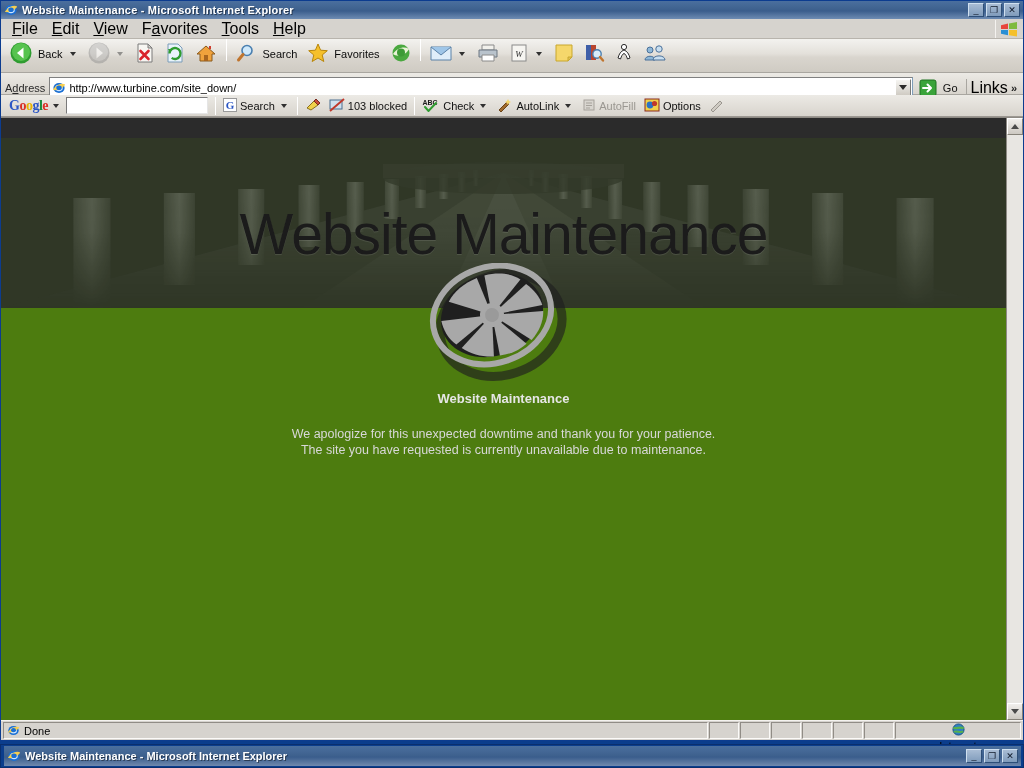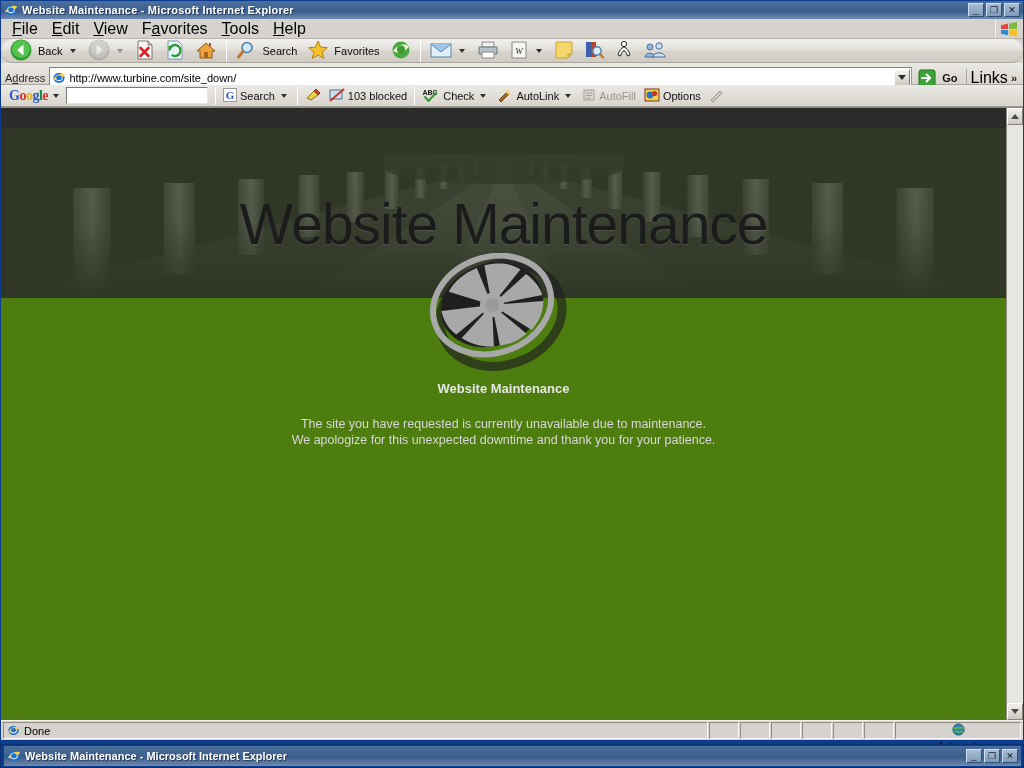--- a/index.html
+++ b/index.html
@@ -75,28 +75,26 @@
   .winflag-btn {
     position: absolute; right: 2px; top: 1px;
     width: 26px; height: 18px;
     background: #d6d3ce;
     border-left: 1px solid #f4f2ef;
     display: flex; align-items: center; justify-content: center;
   }
 
   
   .toolbar {
-    height: 24px;
+    height: 34px;
     background: linear-gradient(to bottom,#f3f2ef 0%,#e3e0da 45%,#d9d5ce 55%,#cfcbc3 100%);
     display: flex;
-    align-items: center;
     padding-left: 4px;
     border-bottom: 1px solid #a9a6a0;
     flex: 0 0 auto;
-    border-radius: 15px;
   }
   .tbtn {
     display: flex; align-items: center;
     height: 30px; padding: 0 3px;
     cursor: default; border: 1px solid transparent;
     gap: 3px;
   }
   .tbtn .lbl { font-size: 11px; color: #0a0a0a; padding: 0 2px; }
   .tbtn.disabled { opacity: .45; }
   .tb-sep { width: 1px; height: 22px; background: #a9a6a0; margin: 0 4px;
@@ -131,21 +129,21 @@
     white-space: nowrap; overflow: hidden;
     font-family: "Liberation Sans", sans-serif;
   }
   .addr-drop {
     width: 16px; height: 17px; margin-right: 1px;
     background: linear-gradient(to bottom,#f6f5f2,#cfcbc3);
     border: 1px solid #ffffff;
     border-right-color: #7a7a7a; border-bottom-color: #7a7a7a;
     display:flex; align-items:center; justify-content:center;
   }
-  .go-btn { display: flex; align-items: center; gap: 3px; padding: 0 6px 0 2px; cursor: default; font-weight: bold; }
+  .go-btn { display: flex; align-items: center; gap: 3px; padding: 0 6px 0 2px; cursor: default; }
   .links-btn { display: flex; align-items: center; gap: 3px; padding: 0 4px;
                border-left: 1px solid #a9a6a0; cursor: default; margin-left: 2px; }
   .links-btn .lbl { font-size: 16px; }
   .chev { font-size: 11px; font-weight: bold; color: #222; }
 
   
   .gbar {
     height: 22px;
     background: linear-gradient(to bottom,#eceae5,#d8d4cd);
     display: flex; align-items: center;
@@ -657,22 +655,22 @@
                 <circle cx="63" cy="52" r="7" fill="#9a9a9a"></circle>
               </g>
             </g>
           </svg>
         </span>
       </div>
 
       <div class="sub-title">Website Maintenance</div>
 
       <div class="body-copy">
+        <div>We apologize for this unexpected downtime and thank you for your patience.</div>
         <div>The site you have requested is currently unavailable due to maintenance.</div>
-        <div>We apologize for this unexpected downtime and thank you for your patience.</div>
       </div>
     </div>
 
     <div class="vscroll">
       <div class="sb-arrow">
         <svg width="8" height="5" viewBox="0 0 8 5">
             <path d="M4 0 L8 5 L0 5 Z" fill="#4a4a4a"></path>
           </svg>
       </div>
       <div class="sb-track"></div>

